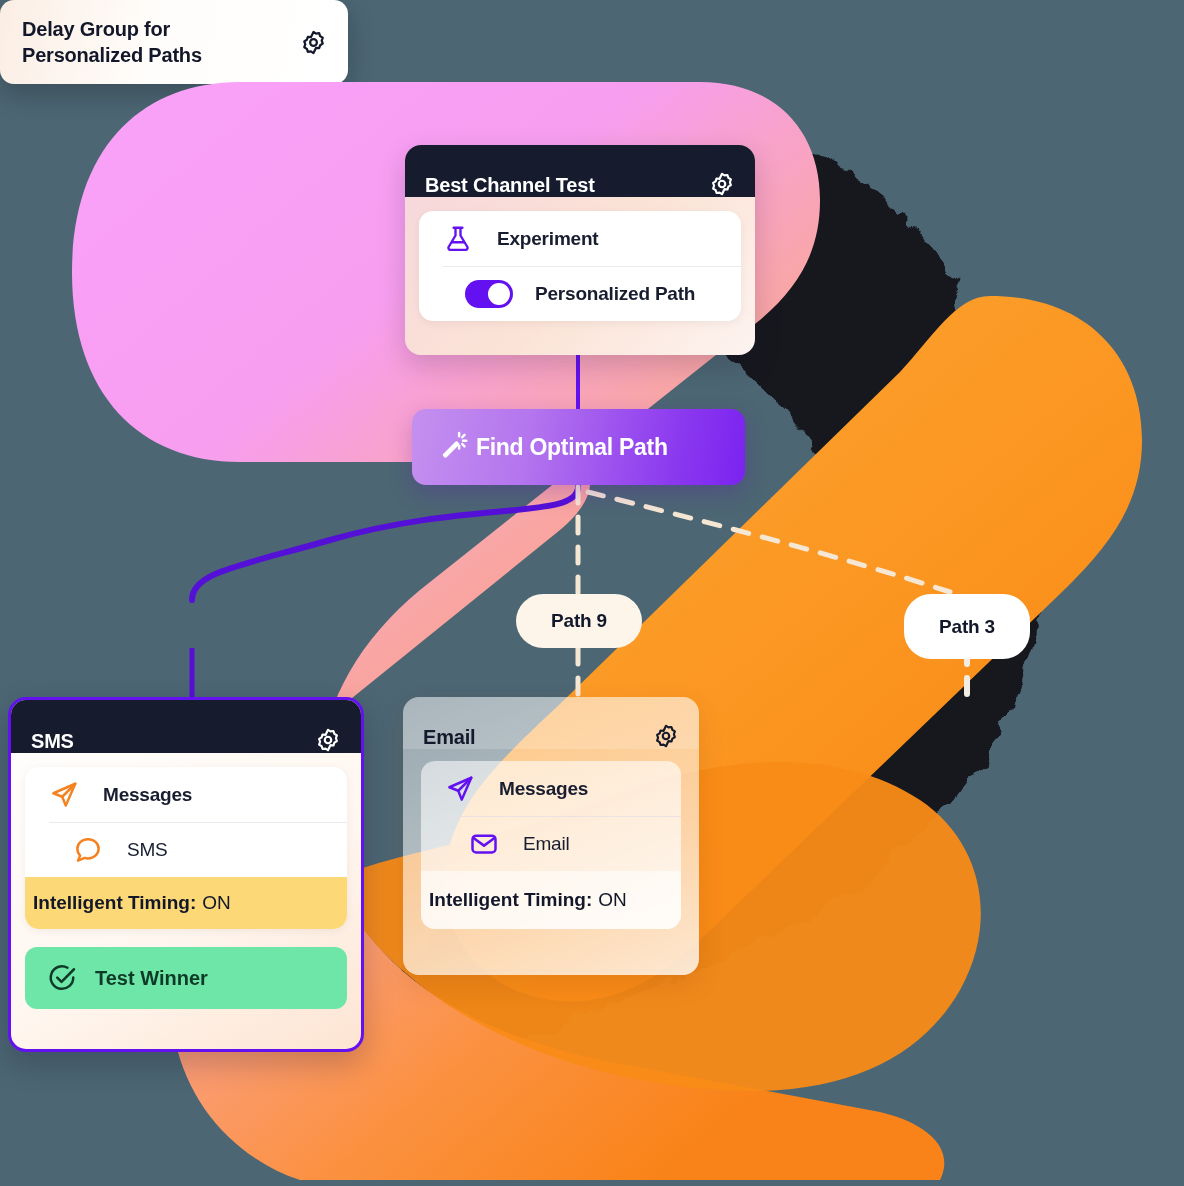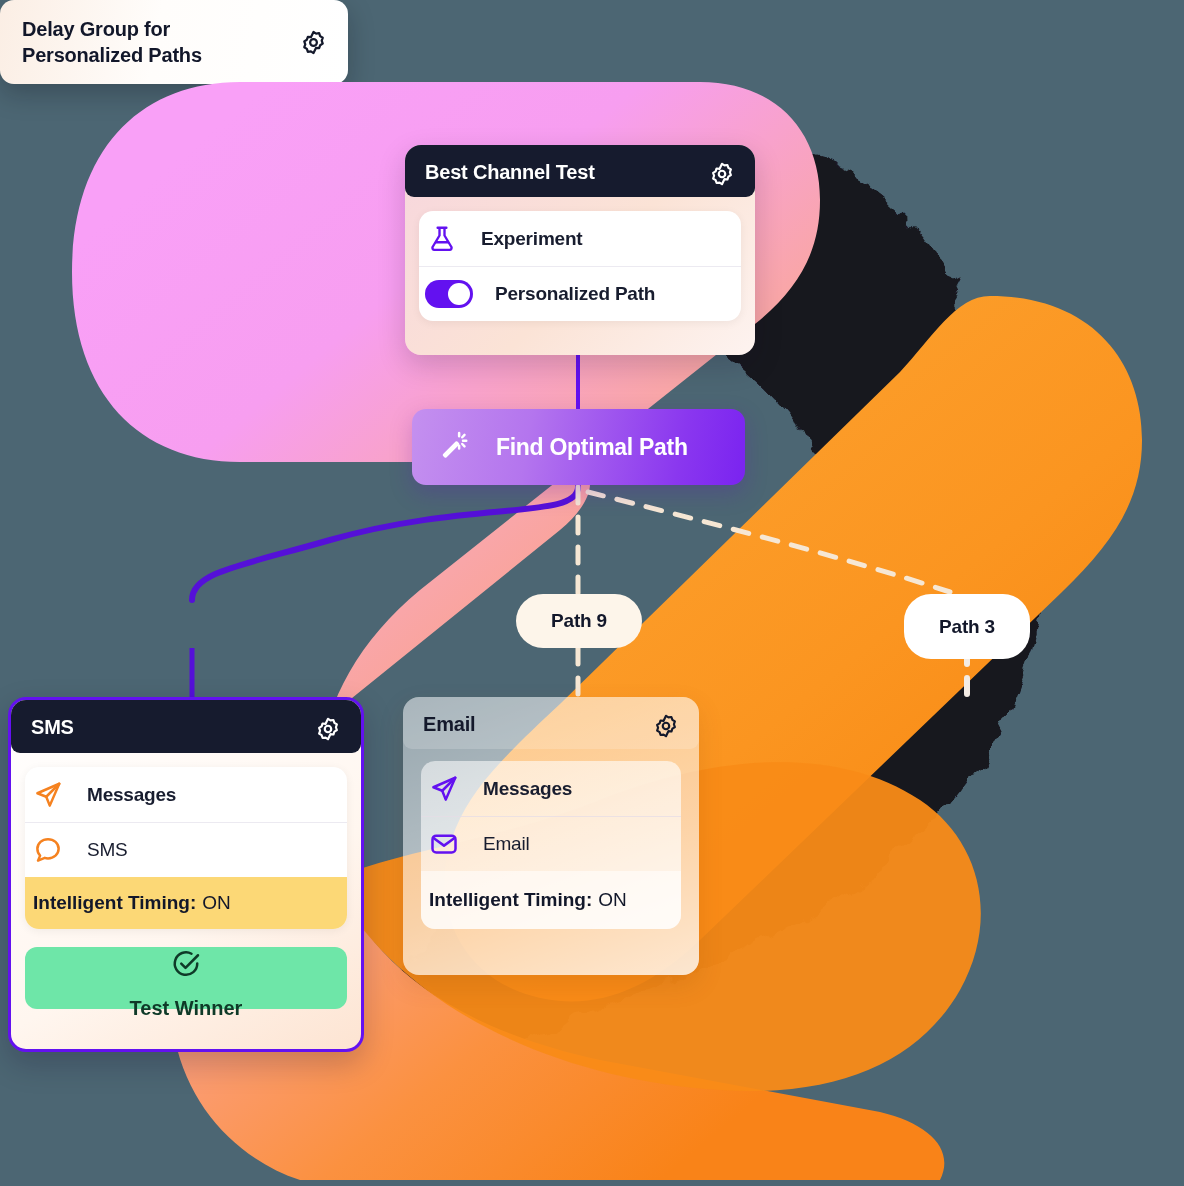--- a/index.html
+++ b/index.html
@@ -17,67 +17,66 @@
   
   #connectors { position: absolute; inset: 0; pointer-events: none; }
 
   
   .node {
     position: absolute;
     border-radius: 16px;
     overflow: hidden;
   }
   .node-head {
-    display: flex; align-items: flex-start; justify-content: space-between;
-    padding: 16px 20px;
+    display: flex; align-items: flex-end; justify-content: space-between;
+    padding: 0 20px;
     height: 52px;
-    border-radius: 9px;
   }
   .node-title {
     font-size: 20px; font-weight: bold; letter-spacing: -0.2px;
     line-height: 1.15;
   }
   .gear { flex: 0 0 auto; width: 26px; height: 26px; display:block; }
 
   
   #card-best {
     left: 405px; top: 145px; width: 350px; height: 210px;
     background: linear-gradient(135deg,#f7d6dd 0%, #fbe3d6 55%, #fdf3f0 100%);
     box-shadow: 0 10px 28px rgba(20,10,40,.18);
   }
   #card-best .node-head { background: #161b2e; color: #fff; }
   .inner-panel {
     margin: 14px; border-radius: 14px; background: #fff;
     box-shadow: 0 2px 10px rgba(0,0,0,.06);
   }
   .row {
     display: flex; align-items: center; gap: 22px;
-    height: 55px; padding: 0 6px;
-  }
-  .row + .row { border-top: 1px solid #eceaf1; }
+    height: 55px; padding: 0 22px;
+  }
+  .row + .row { border-top: 1px solid #eceaf1; margin-left: 24px; }
   .row-label { font-size: 19px; font-weight: bold; color: #181d2f; letter-spacing:-0.2px;}
   .row-label.reg { font-weight: normal; }
   .ico { flex: 0 0 34px; width:34px; height: 34px; display: flex; align-items:center; justify-content:center;}
 
   
   .toggle {
     width: 48px; height: 28px; border-radius: 14px; background: #6311f0;
     position: relative; flex: 0 0 48px;
   }
   .toggle::after {
     content:""; position:absolute; right: 3px; top: 3px;
     width: 22px; height: 22px; border-radius: 50%; background:#fff;
   }
 
   
   #btn-find {
     position: absolute; left: 412px; top: 409px; width: 333px; height: 76px;
     border-radius: 14px;
     background: linear-gradient(100deg,#c490ef 0%, #b475ee 35%, #8a37ef 80%, #7a23f0 100%);
-    display: flex; align-items: center; gap: 26px; padding: 0 28px;
+    display: flex; align-items: center; gap: 6px; padding: 0 28px;
     color: #fff; font-size: 23px; font-weight: bold; letter-spacing: -0.3px;
     border: none; cursor: pointer;
     box-shadow: 0 8px 22px rgba(90,20,180,.25);
   }
 
   
   .pill {
     position: absolute; display:flex; align-items:center; justify-content:center;
     font-size: 19px; font-weight: bold; letter-spacing: -0.2px;
   }
@@ -110,22 +109,22 @@
   #card-sms .node-head { background:#161b2e; color:#fff; height:53px; }
   #card-sms .inner-panel { margin: 14px 14px 0 14px; overflow:hidden; }
   .band-timing {
     display:flex; align-items:center; padding: 0 8px;
     height: 52px; background: #fcd876; font-size:19px; color:#12172a;
   }
   .band-timing b { font-weight: bold; }
   .band-timing span { font-weight: normal; }
   .winner {
     margin: 18px 14px 16px 14px; height: 62px; border-radius: 12px;
-    background: #6ee6a8; display:flex; align-items:center; gap:16px; padding: 0 12px;
-    color:#0f3a28; font-size:20px; font-weight:bold;flex-direction:column;
+    background: #6ee6a8; display:flex; align-items:center; gap:16px; padding: 0 20px;
+    color:#0f3a28; font-size:20px; font-weight:bold;
   }
 
   
   #card-email {
     left: 403px; top: 697px; width: 296px; height: 278px;
     border-radius: 16px;
     background: linear-gradient(160deg, rgba(255,255,255,.42) 0%, rgba(255,255,255,.62) 60%, rgba(255,255,255,.80) 100%);
     box-shadow: 0 10px 26px rgba(120,60,10,.14);
   }
   #card-email .node-head { background: rgba(255,255,255,.18); color:#14192b; height:52px; }

